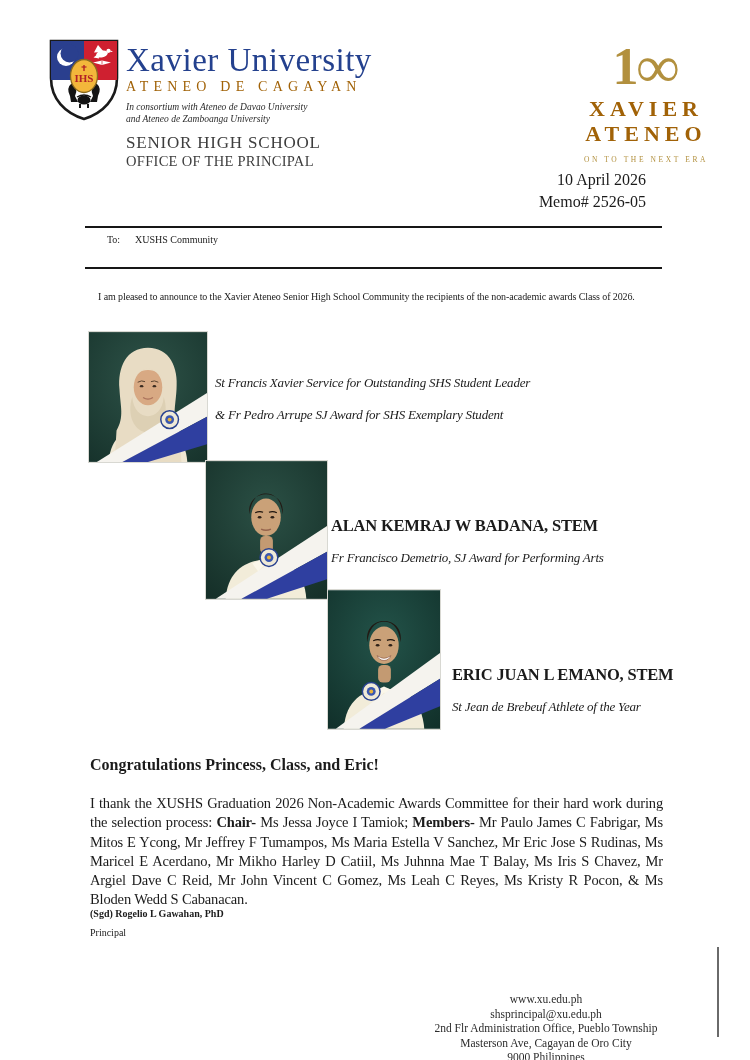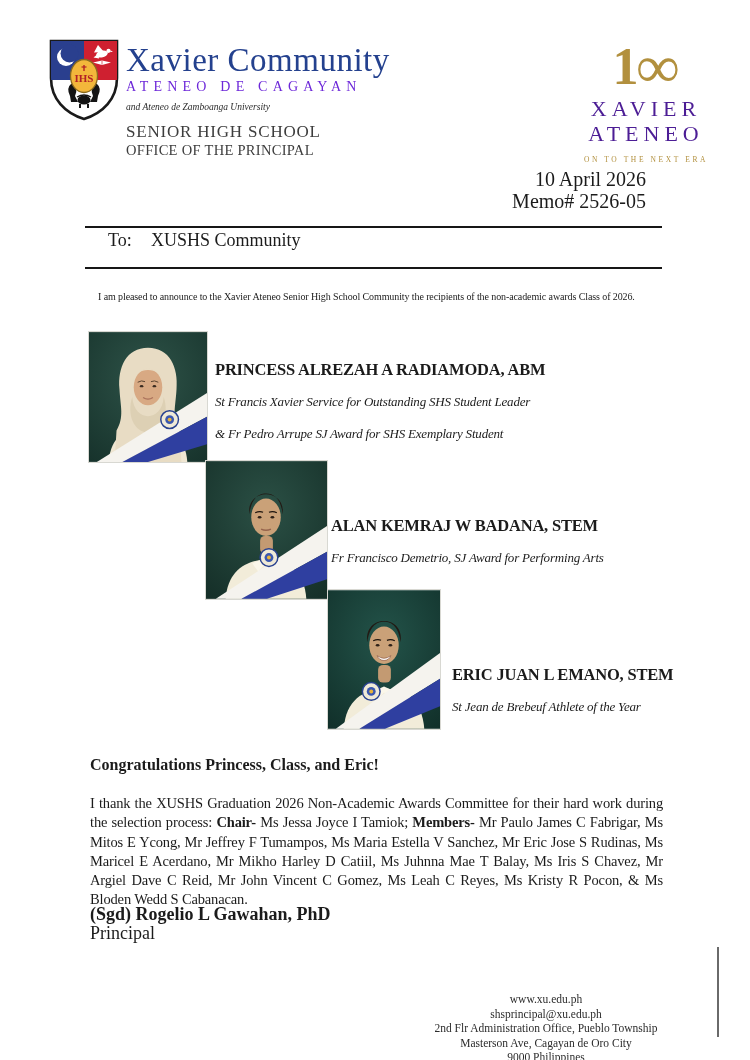--- a/index.html
+++ b/index.html
@@ -6,38 +6,38 @@
   body{
     width:750px;height:1060px;background:#ffffff;position:relative;
     font-family:"Liberation Serif", serif;color:#1b1b1b;overflow:hidden;
   }
   .abs{position:absolute;}
 
   
   .crest{left:46px;top:36px;width:76px;height:88px;}
   .head-text{left:126px;top:42px;width:300px;}
   .univ-name{font-size:33px;color:#24418e;line-height:36px;letter-spacing:0.5px;}
-  .campus{font-size:14px;color:#6d28d9;letter-spacing:5.2px;margin-top:1px;}
+  .campus{font-size:14px;color:#a16207;letter-spacing:5.2px;margin-top:1px;}
   .consortium{font-style:italic;font-size:9.5px;line-height:11.5px;color:#2a2a2a;margin-top:7px;}
   .shs{font-size:17px;color:#3d3d3d;letter-spacing:0.8px;margin-top:8px;}
   .office{font-size:14.5px;color:#3d3d3d;letter-spacing:0.3px;}
 
   .centennial{left:578px;top:38px;width:136px;text-align:center;}
   .cent-num{color:#b2903e;line-height:54px;height:58px;display:flex;align-items:center;justify-content:center;}
   .cent-one{font-size:52px;font-weight:bold;}
   .cent-inf{font-size:60px;font-weight:bold;margin-left:-2px;}
-  .cent-word{color:#4c1d95;font-size:22px;letter-spacing:5px;line-height:25px;font-weight:400;}
+  .cent-word{color:#a16207;font-size:22px;letter-spacing:5px;line-height:25px;font-weight:700;}
   .cent-tag{color:#b2903e;font-size:7.5px;letter-spacing:2.6px;margin-top:9px;}
 
   
-  .date-block{left:420px;top:169px;width:226px;text-align:right;font-size:20px;line-height:21.5px;}
+  .date-block{left:420px;top:169px;width:226px;text-align:right;font-size:16px;line-height:21.5px;}
   .rule{left:85px;width:577px;height:2px;background:#161616;}
   .rule-top{top:226px;}
   .rule-subject{top:267px;}
-  .to-re{left:108px;top:231px;font-size:18px;line-height:18.5px;}
+  .to-re{left:92px;top:231px;font-size:10px;line-height:18.5px;text-align:center;}
   .to-re .row{display:flex;}
   .to-re .lbl{width:43px;}
   .bold{font-weight:bold;}
 
   .intro{left:98px;top:283px;width:572px;font-size:10px;line-height:27px;text-align:justify;letter-spacing:-0.1px;}
 
   
   .photo{border:1px solid #d8d8d2;box-sizing:border-box;}
   .photo svg{display:block;width:100%;height:100%;}
   .photo1{left:88px;top:331px;width:120px;height:132px;}
@@ -46,21 +46,21 @@
   .awardee-text{position:absolute;}
   .aw-name{font-weight:bold;font-size:16.5px;line-height:19px;letter-spacing:-0.2px;}
   .aw-award{font-style:italic;font-size:13px;line-height:19px;letter-spacing:-0.2px;margin-top:13px;}
   .t1{left:215px;top:360px;width:420px;}
   .t2{left:331px;top:516px;width:360px;}
   .t3{left:452px;top:665px;width:280px;}
 
   
   .congrats{left:90px;top:756px;font-size:16px;font-weight:bold;}
   .committee{left:90px;top:794px;width:573px;font-size:14.5px;line-height:19.3px;text-align:justify;letter-spacing:-0.15px;}
-  .signature{left:90px;top:905px;font-size:18px;line-height:18.5px;}
+  .signature{left:90px;top:905px;font-size:10px;line-height:18.5px;}
 
   
   .footer{left:380px;top:992px;width:332px;text-align:center;font-size:11.5px;line-height:14.6px;color:#2c2c2c;}
   .footer-rule{left:717px;top:947px;width:2px;height:90px;background:#6a6a6a;}
 </style>
 </head>
 <body>
 
 <div class="abs crest">
   <svg viewBox="0 0 76 88">
@@ -98,23 +98,24 @@
     </g>
 
     <ellipse cx="38" cy="40" rx="13.5" ry="16.5" fill="#f3b73b" stroke="#8a6b1f" stroke-width="1.3"></ellipse>
     <line x1="38" y1="29" x2="38" y2="35" stroke="#b32025" stroke-width="1.4"></line>
     <line x1="35.5" y1="31" x2="40.5" y2="31" stroke="#b32025" stroke-width="1.2"></line>
     <text x="38" y="45.5" text-anchor="middle" font-size="11" font-weight="bold" fill="#b32025" font-family="Liberation Serif, serif">IHS</text>
   </svg>
 </div>
 
 <div class="abs head-text">
-  <div class="univ-name">Xavier Community</div>
+  <div class="univ-name">Xavier University</div>
   <div class="campus">ATENEO DE CAGAYAN</div>
   <div class="consortium">
+    <div>In consortium with Ateneo de Davao University</div>
     <div>and Ateneo de Zamboanga University</div>
   </div>
   <div class="shs">SENIOR HIGH SCHOOL</div>
   <div class="office">OFFICE OF THE PRINCIPAL</div>
 </div>
 
 <div class="abs centennial">
   <div class="cent-num">
     <span class="cent-one">1</span>
     <span class="cent-inf">∞</span>
@@ -162,21 +163,20 @@
     <path d="M63,50.4 q3.5,-1.8 7.5,0.6" fill="none" stroke="#5a4330" stroke-width="1"></path>
     <path d="M55,66.5 q5,3.4 10,0" fill="none" stroke="#a9705a" stroke-width="1.4"></path>
     <polygon points="120,62 120,86 34,132 8,132" fill="#f5f3ee"></polygon>
     <polygon points="120,86 120,114 60,132 34,132" fill="#2f3fa0"></polygon>
     <circle cx="82" cy="89" r="9" fill="#efe9d6" stroke="#28418f" stroke-width="1.5"></circle>
     <circle cx="82" cy="89" r="4.5" fill="#3a57b0"></circle>
     <circle cx="82" cy="89" r="2" fill="#e8b33a"></circle>
   </svg>
 </div>
 <div class="awardee-text t1">
-  <div class="aw-name">PRINCESS ALREZAH A RADIAMODA, ABM</div>
   <div class="aw-award">St Francis Xavier Service for Outstanding SHS Student Leader</div>
   <div class="aw-award">&amp; Fr Pedro Arrupe SJ Award for SHS Exemplary Student</div>
 </div>
 
 <div class="abs photo photo2">
   <svg viewBox="0 0 123 140">
     <defs>
       <radialGradient id="bg2" cx="50%" cy="35%" r="80%">
         <stop offset="0%" stop-color="#2b5045"></stop>
           <stop offset="100%" stop-color="#152f28"></stop>

